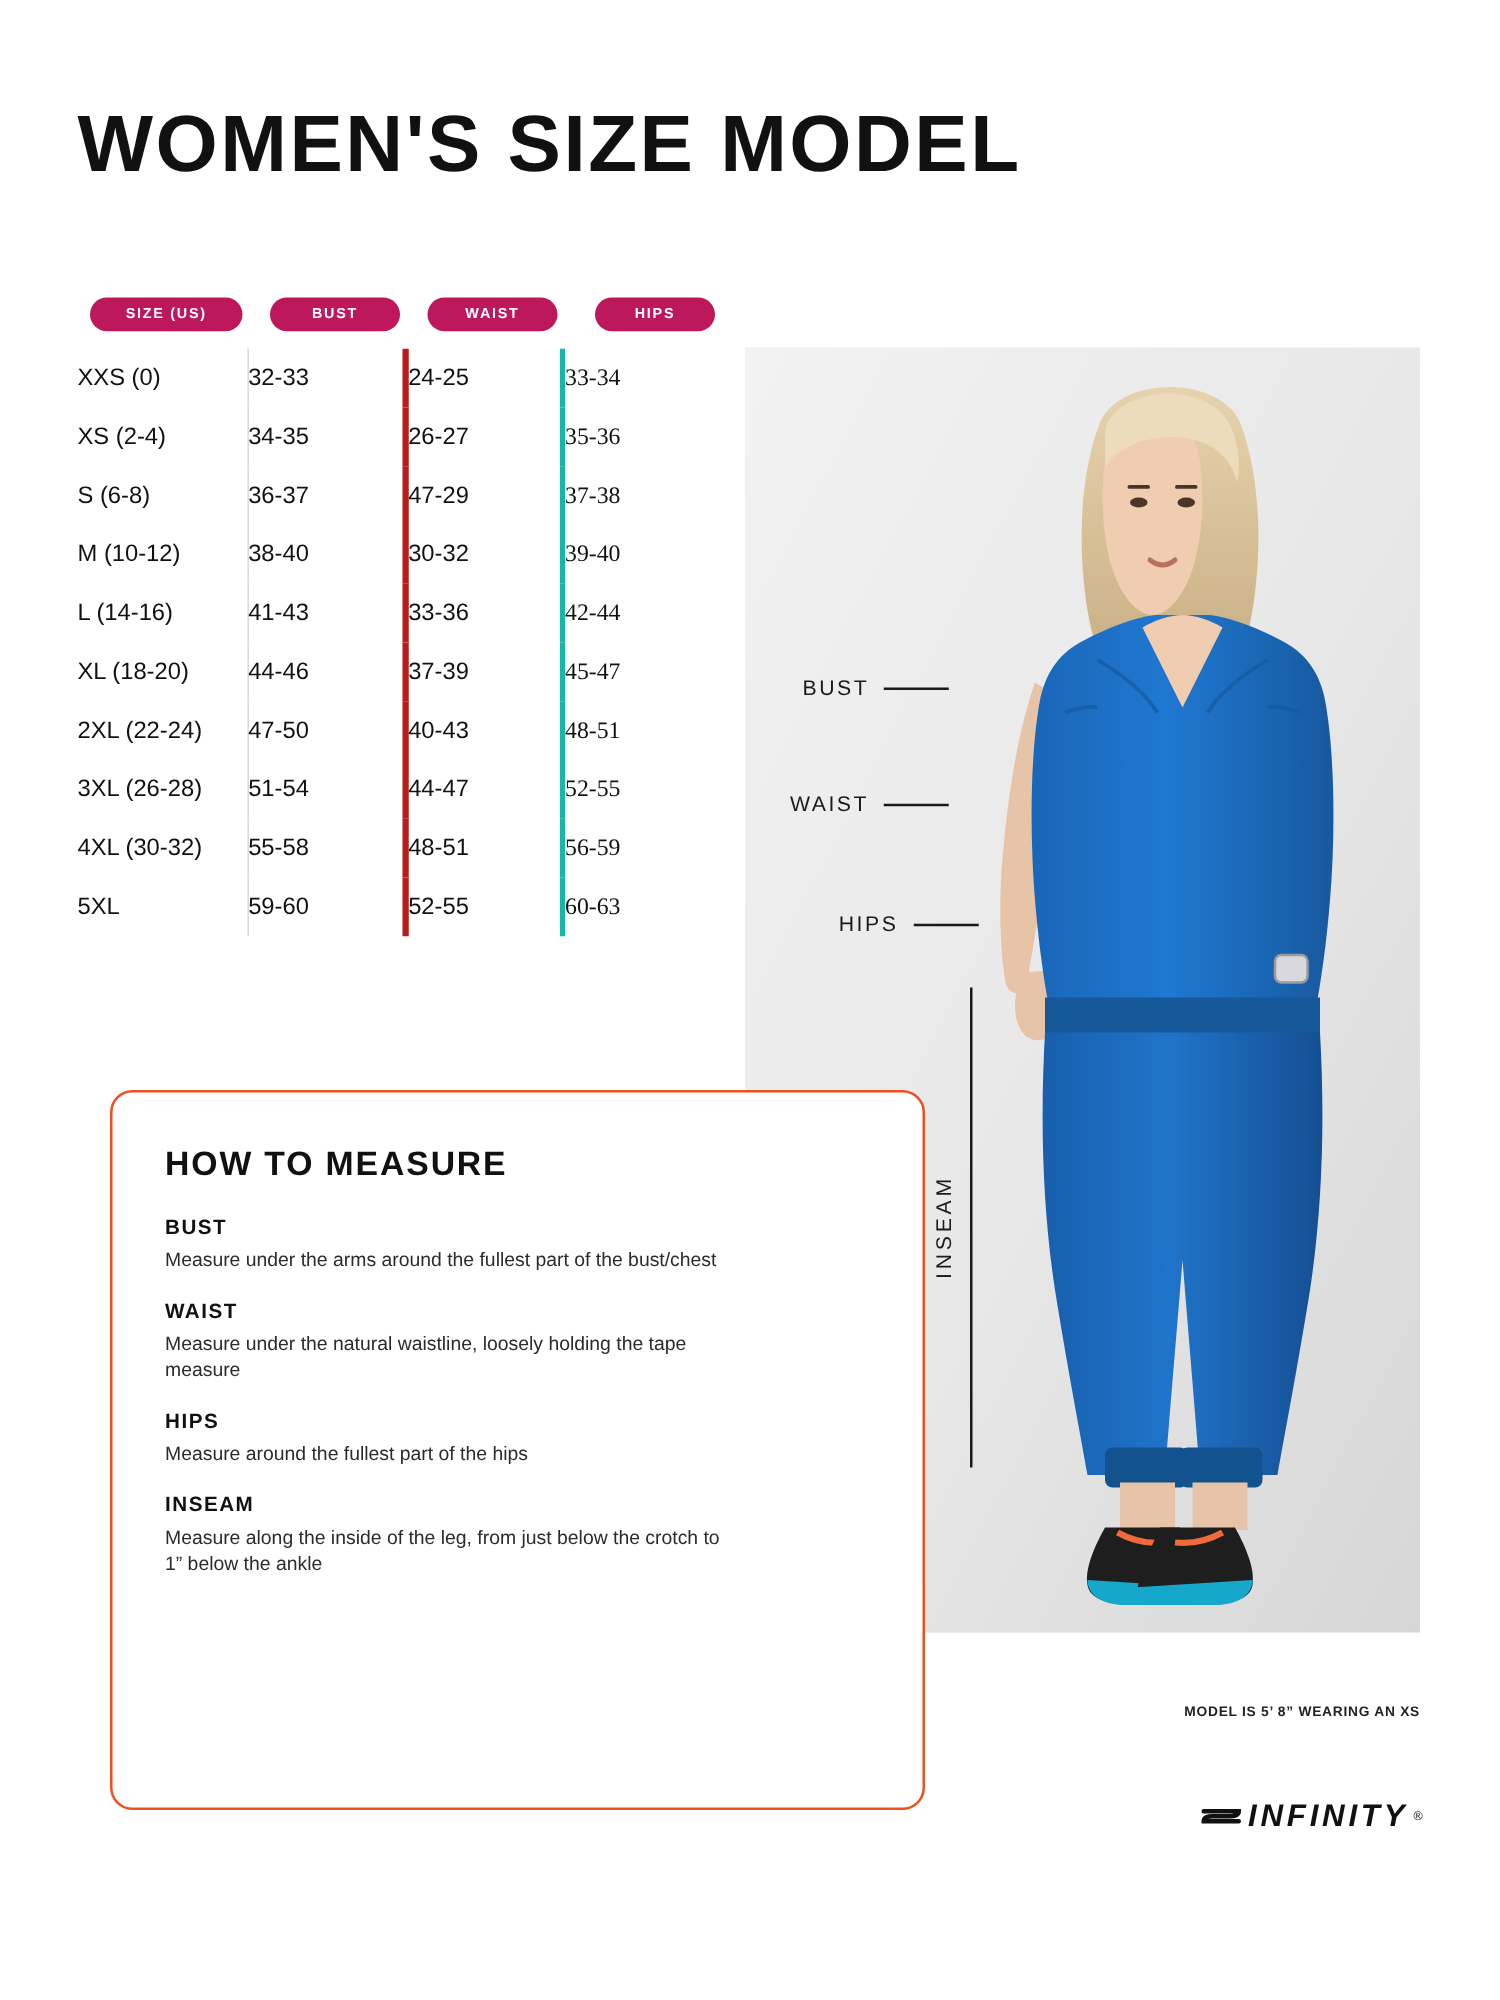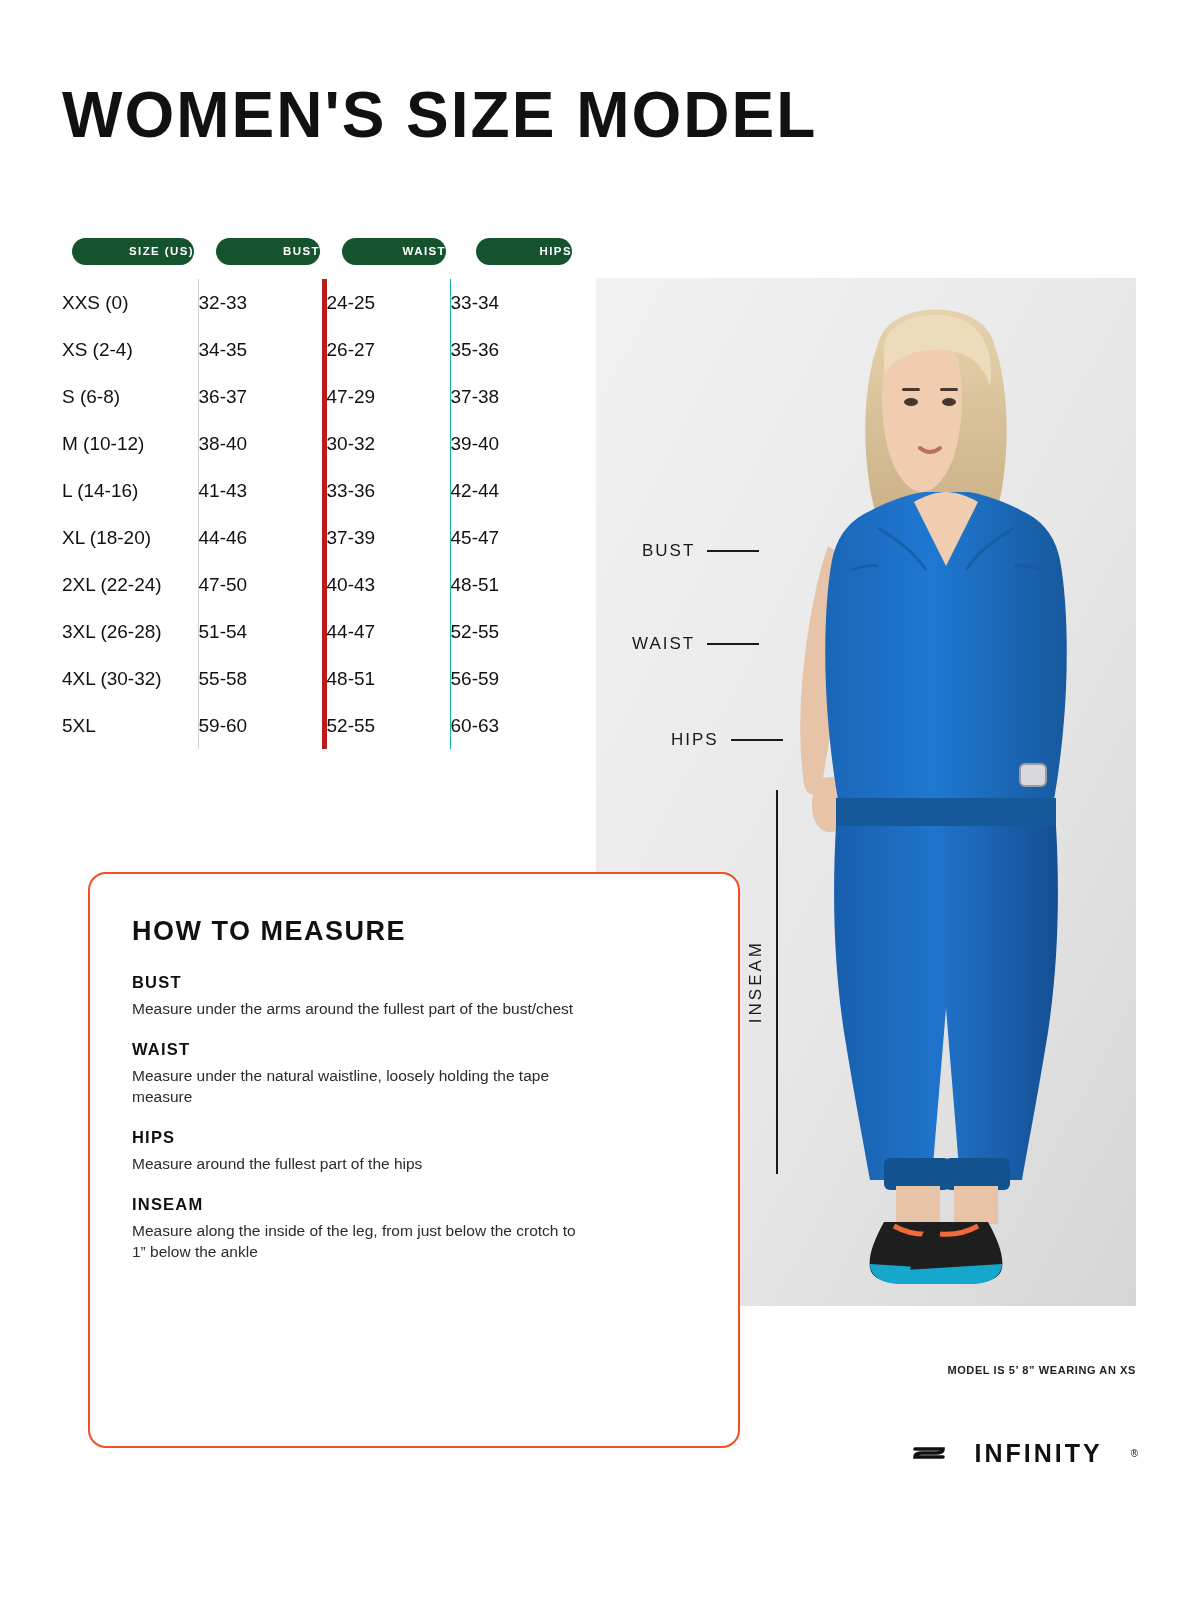--- a/index.html
+++ b/index.html
@@ -93,28 +93,28 @@
   .table-wrap {
     position: absolute;
     left: 62px; top: 238px;
     width: 520px;
   }
   .pill-row {
     display: flex;
     margin-bottom: 14px;
   }
   .pill {
-    background: #14532d;
+    background: #be185d;
     color: #ffffff;
     font-size: 11.5px;
     font-weight: 700;
     letter-spacing: 1.4px;
     border-radius: 14px;
     padding: 7px 0 8px;
-    text-align: right;
+    text-align: center;
   }
   .col-size  { width: 122px; margin-left: 10px; }
   .col-bust  { width: 104px; margin-left: 22px; }
   .col-waist { width: 104px; margin-left: 22px; }
   .col-hips  { width: 96px;  margin-left: 30px; }
 
   table.size-table {
     border-collapse: collapse;
     width: 520px;
     margin-top: 4px;
@@ -122,21 +122,21 @@
   table.size-table td {
     font-size: 19px;
     color: #111111;
     padding: 12.5px 0;
     text-align: left;
     white-space: nowrap;
   }
   table.size-table td.c-size  { width: 136px; }
   table.size-table td.c-bust  { width: 126px; border-left: 1px solid #cfcfcf; }
   table.size-table td.c-waist { width: 126px; border-left: 5px solid #b91c1c; }
-  table.size-table td.c-hips  { width: 132px; border-left: 1px solid #14b8a6; }
+  table.size-table td.c-hips  { width: 132px; border-left: 4px solid #14b8a6; font-family: Liberation Serif, serif; }
 
   
   .measure-box {
     position: absolute;
     left: 88px; top: 872px;
     width: 652px; height: 576px;
     border: 2.5px solid #f04e23;
     border-radius: 18px;
     background: #ffffff;
     padding: 42px 40px 0 42px;
@@ -163,21 +163,22 @@
     color: #2b2b2b;
     max-width: 460px;
   }
 
   
   .brand {
     position: absolute;
     right: 62px; bottom: 132px;
     display: flex;
     align-items: center;
-    gap: 28px;
+    gap: 4px;
+    font-style: italic;
   }
   .brand-mark { display: block; }
   .brand-name {
     font-size: 25px;
     font-weight: 700;
     letter-spacing: 3px;
     color: #111111;
   }
   .brand-tm {
     font-size: 10px;

